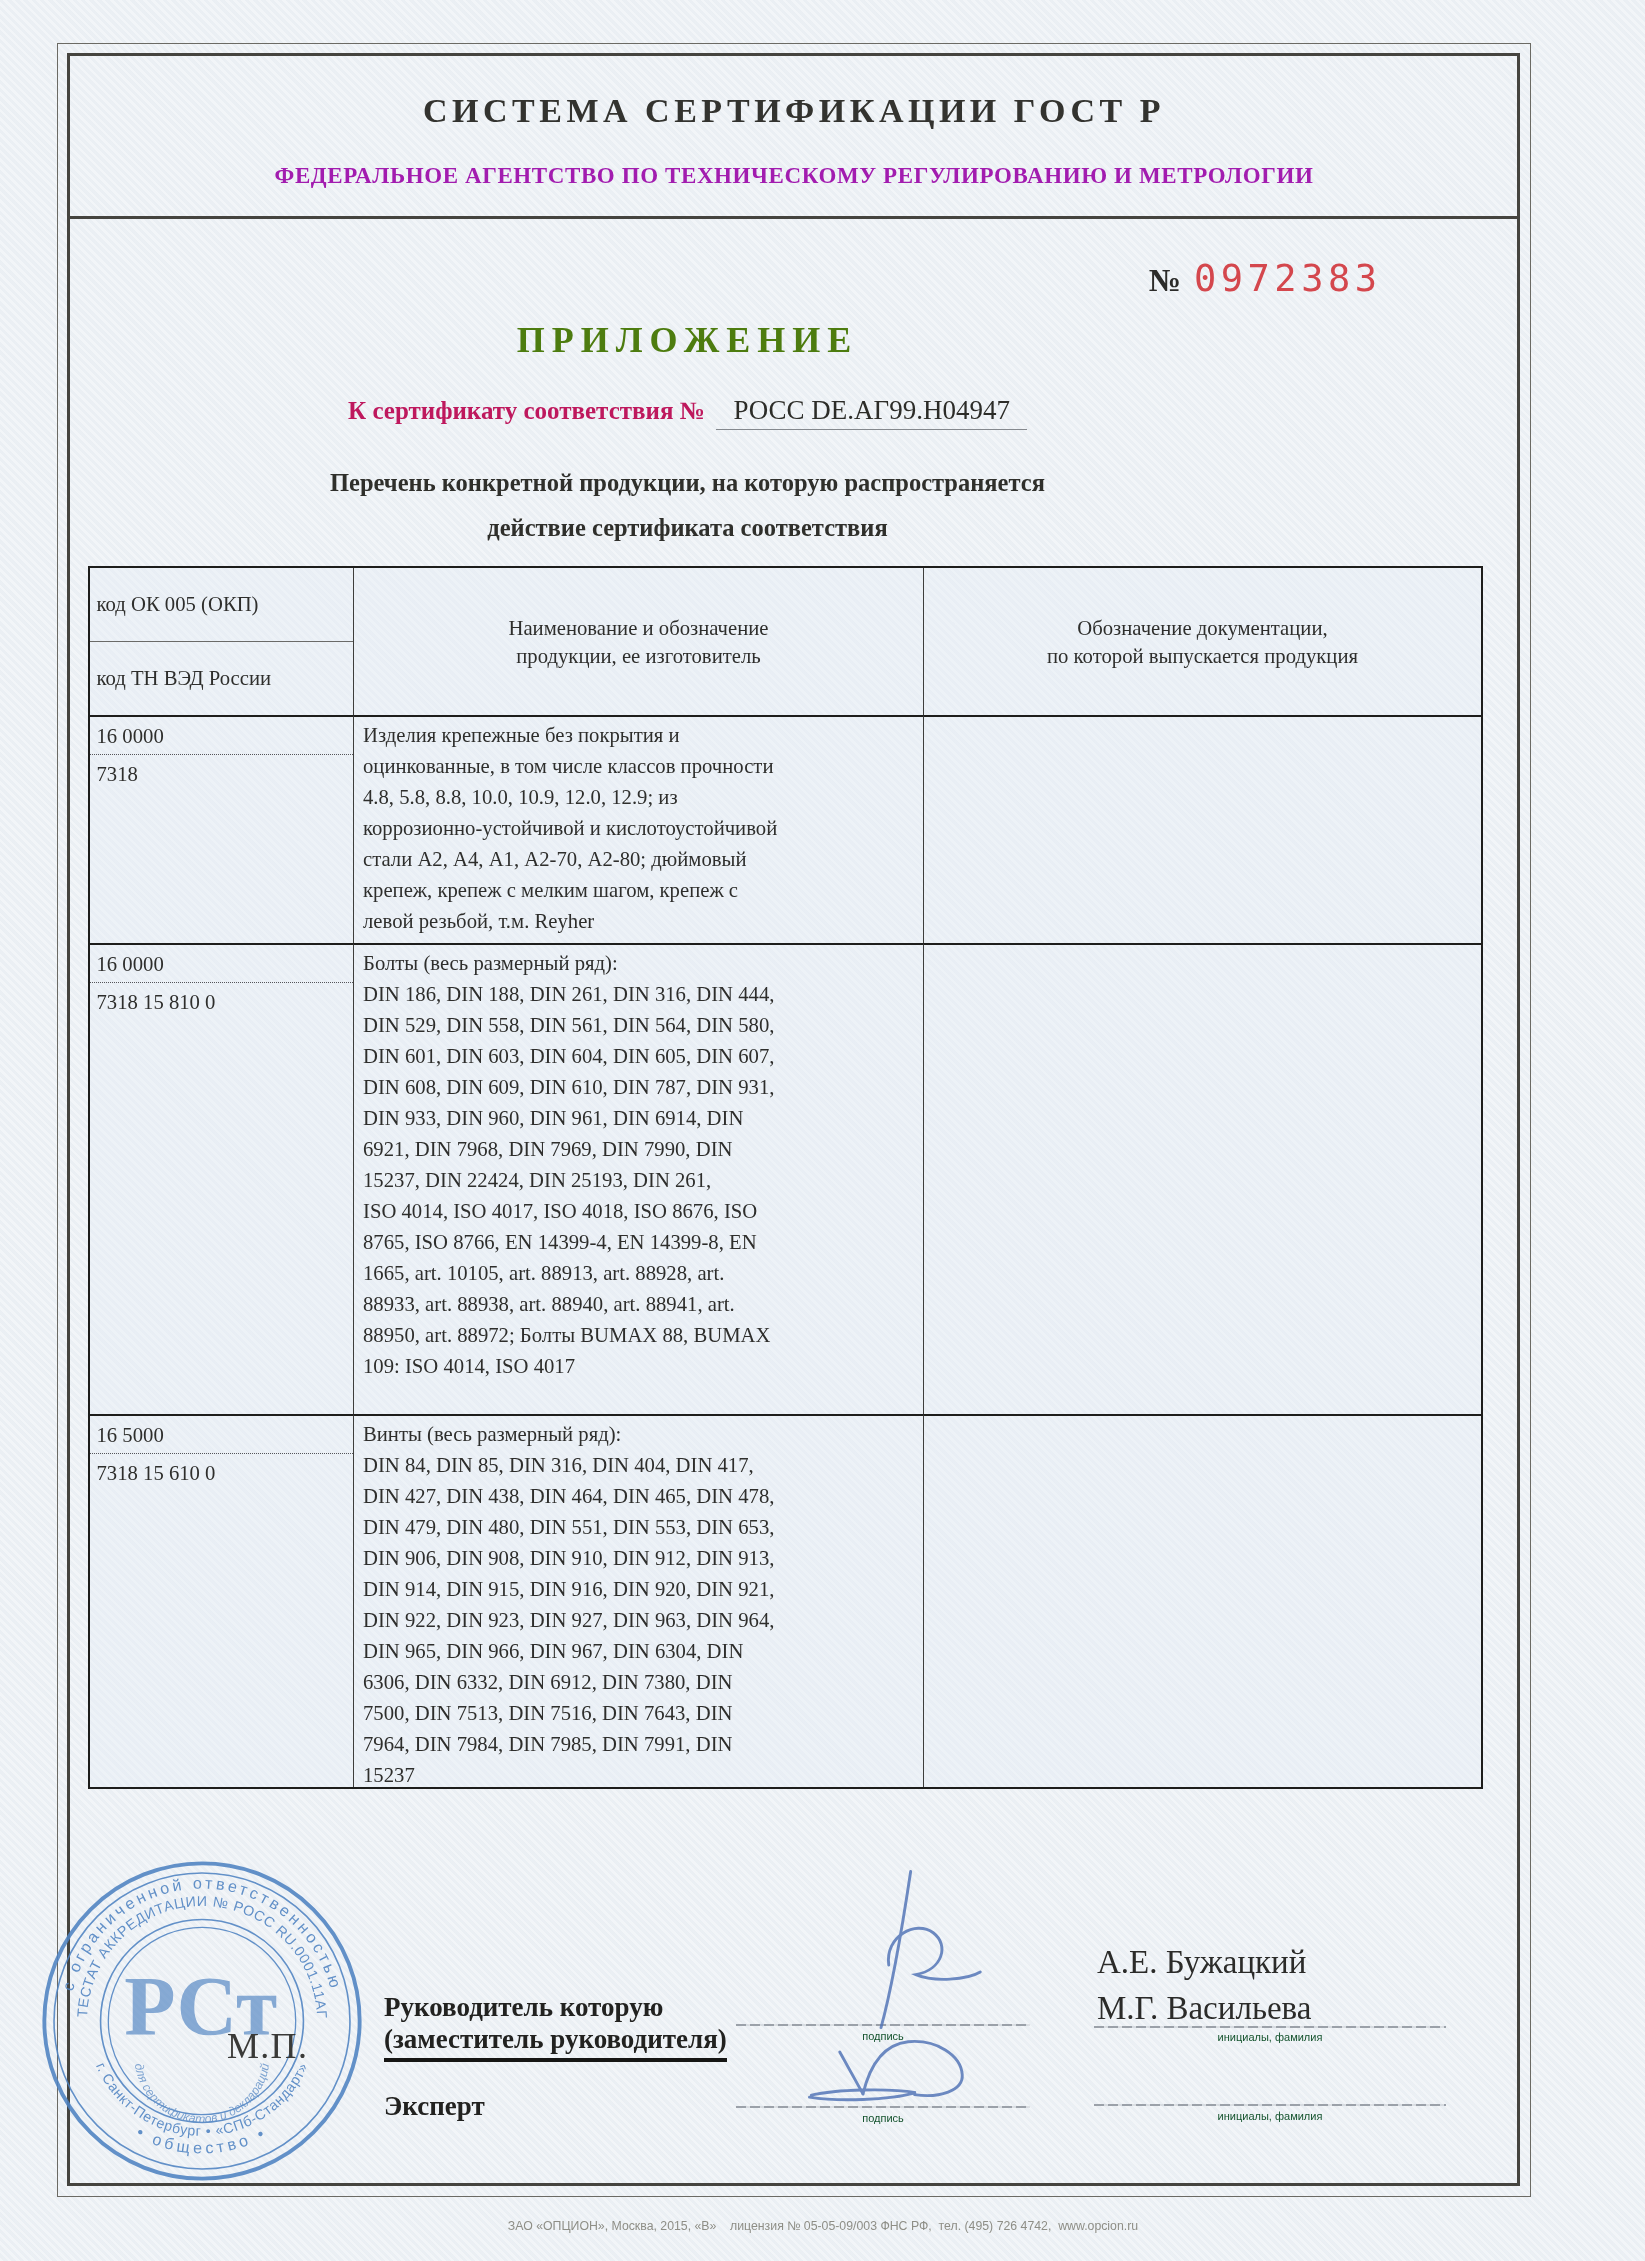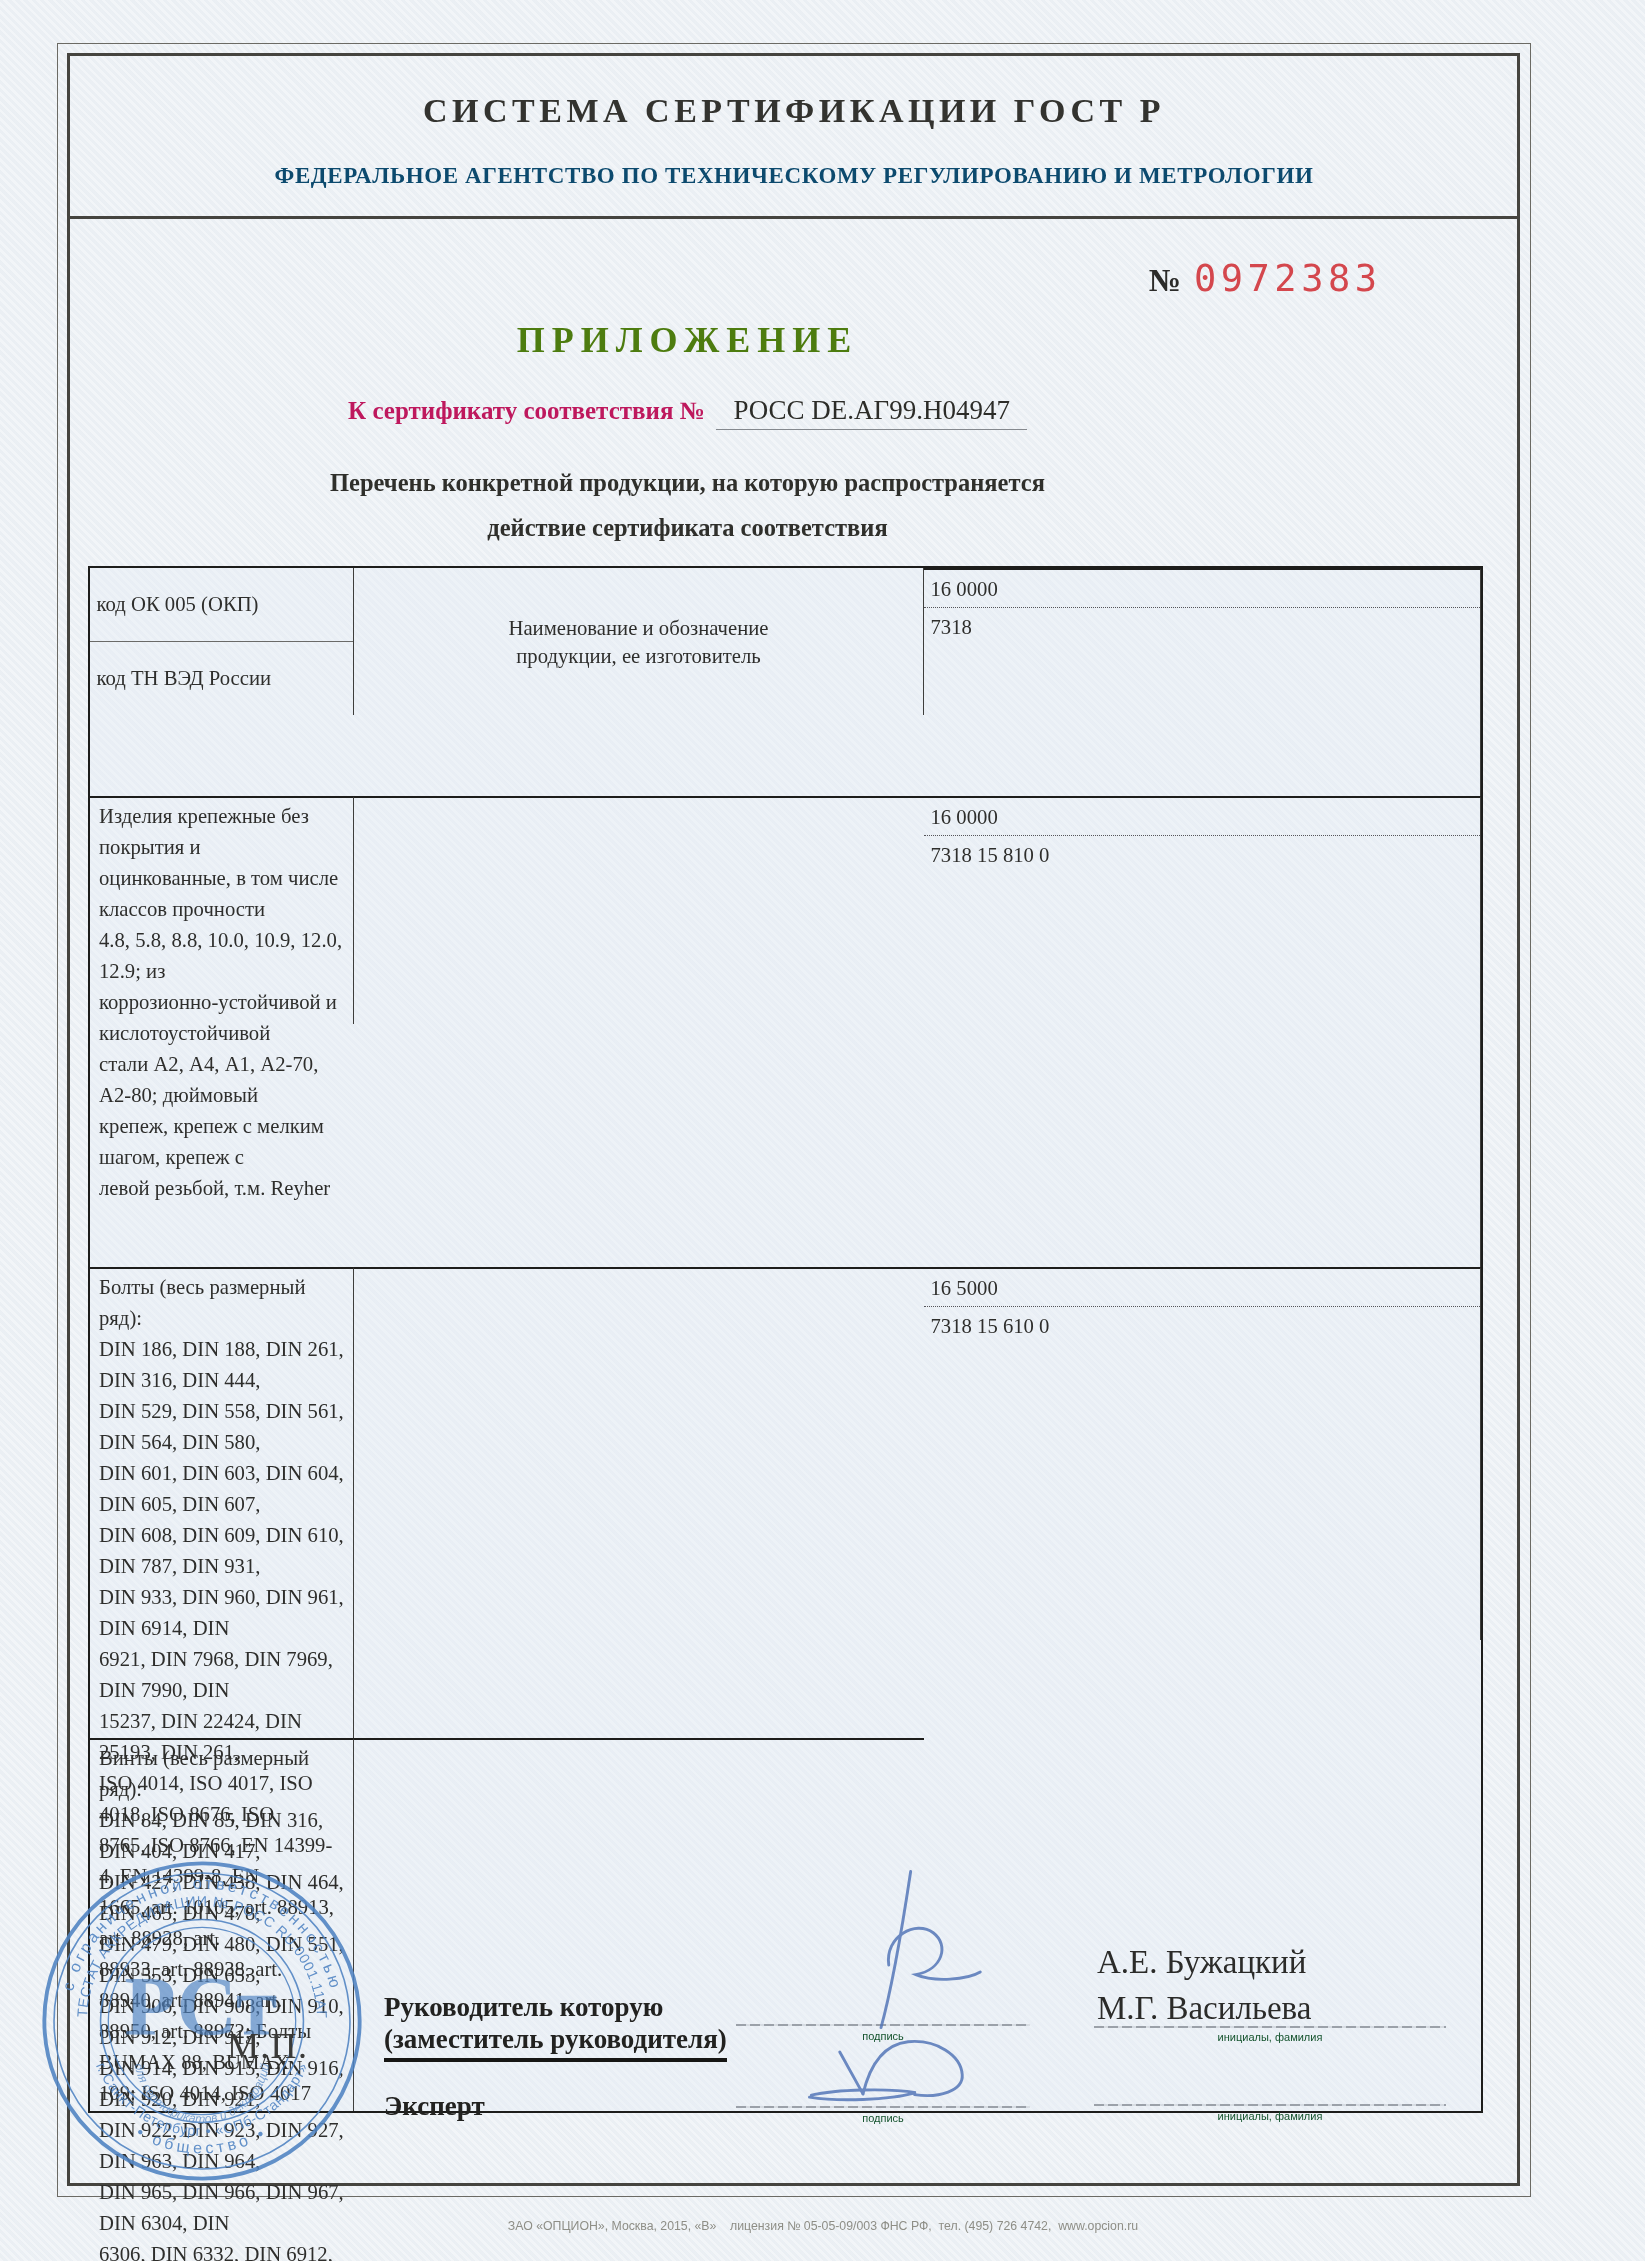--- a/index.html
+++ b/index.html
@@ -10,21 +10,21 @@
     font-family:"Liberation Serif", serif;
     color:#2e2e2c;
   }
   .abs{position:absolute;}
   
   .frame-outer{left:57px;top:43px;width:1474px;height:2154px;border:1.9px solid #6b6a64;box-sizing:border-box;}
   .frame-inner{left:67px;top:53px;width:1453px;height:2133px;border:3.2px solid #45443f;box-sizing:border-box;}
   .header-rule{left:70px;top:216px;width:1447px;height:2.6px;background:#45443f;}
   
   .system-title{left:70px;width:1448px;top:92px;text-align:center;font-size:34px;font-weight:bold;letter-spacing:4.5px;color:#33332f;}
-  .agency-title{left:70px;width:1448px;top:163px;text-align:center;font-size:23px;font-weight:bold;letter-spacing:0.6px;color:#0c4a6e;}
+  .agency-title{left:70px;width:1448px;top:163px;text-align:center;font-size:23px;font-weight:bold;letter-spacing:0.6px;color:#a21caf;}
   .form-number{left:1149px;top:257px;white-space:nowrap;}
   .form-number .no{font-size:32px;font-weight:bold;color:#2c2c2a;}
   .form-number .val{font-family:"DejaVu Sans Mono", monospace;font-size:37px;color:#d4474d;letter-spacing:4.5px;margin-left:10.3px;}
   .appendix-title{left:0;width:1375px;top:319px;text-align:center;font-size:36px;font-weight:bold;letter-spacing:7px;color:#4d7c0f;}
   .cert-line{left:0;width:1375px;top:395px;text-align:center;white-space:nowrap;}
   .cert-line .lbl{font-size:25px;font-weight:bold;color:#be185d;}
   .cert-line .num{font-size:27px;color:#2c2c28;padding:0 17px 3.9px 17px;border-bottom:1.9px solid #85898e;margin-left:9px;}
   .subtitle1{left:0;width:1375px;top:469px;text-align:center;font-size:24.5px;font-weight:bold;color:#2f2f2b;}
   .subtitle2{left:0;width:1375px;top:514px;text-align:center;font-size:24.5px;font-weight:bold;color:#2f2f2b;}
   
@@ -94,20 +94,22 @@
 <div class="abs subtitle2">действие сертификата соответствия</div>
 
 <div class="abs products-table">
 
   <div class="cell cr h-cell hc1">
     <div>код ОК 005 (ОКП)</div>
     <div>код ТН ВЭД России</div>
   </div>
   <div class="cell cr h-cell hcc">Наименование и обозначение
 продукции, ее изготовитель</div>
+  <div class="cell h-cell hcc">Обозначение документации,
+по которой выпускается продукция</div>
 
   <div class="cell cb cr r1 code-cell">
     <div class="code-top">16 0000</div>
     <div class="code-bot">7318</div>
   </div>
   <div class="cell cb cr r1 name-cell">Изделия крепежные без покрытия и
 оцинкованные, в том числе классов прочности
 4.8, 5.8, 8.8, 10.0, 10.9, 12.0, 12.9; из
 коррозионно-устойчивой и кислотоустойчивой
 стали А2, А4, А1, А2-70, А2-80;  дюймовый

